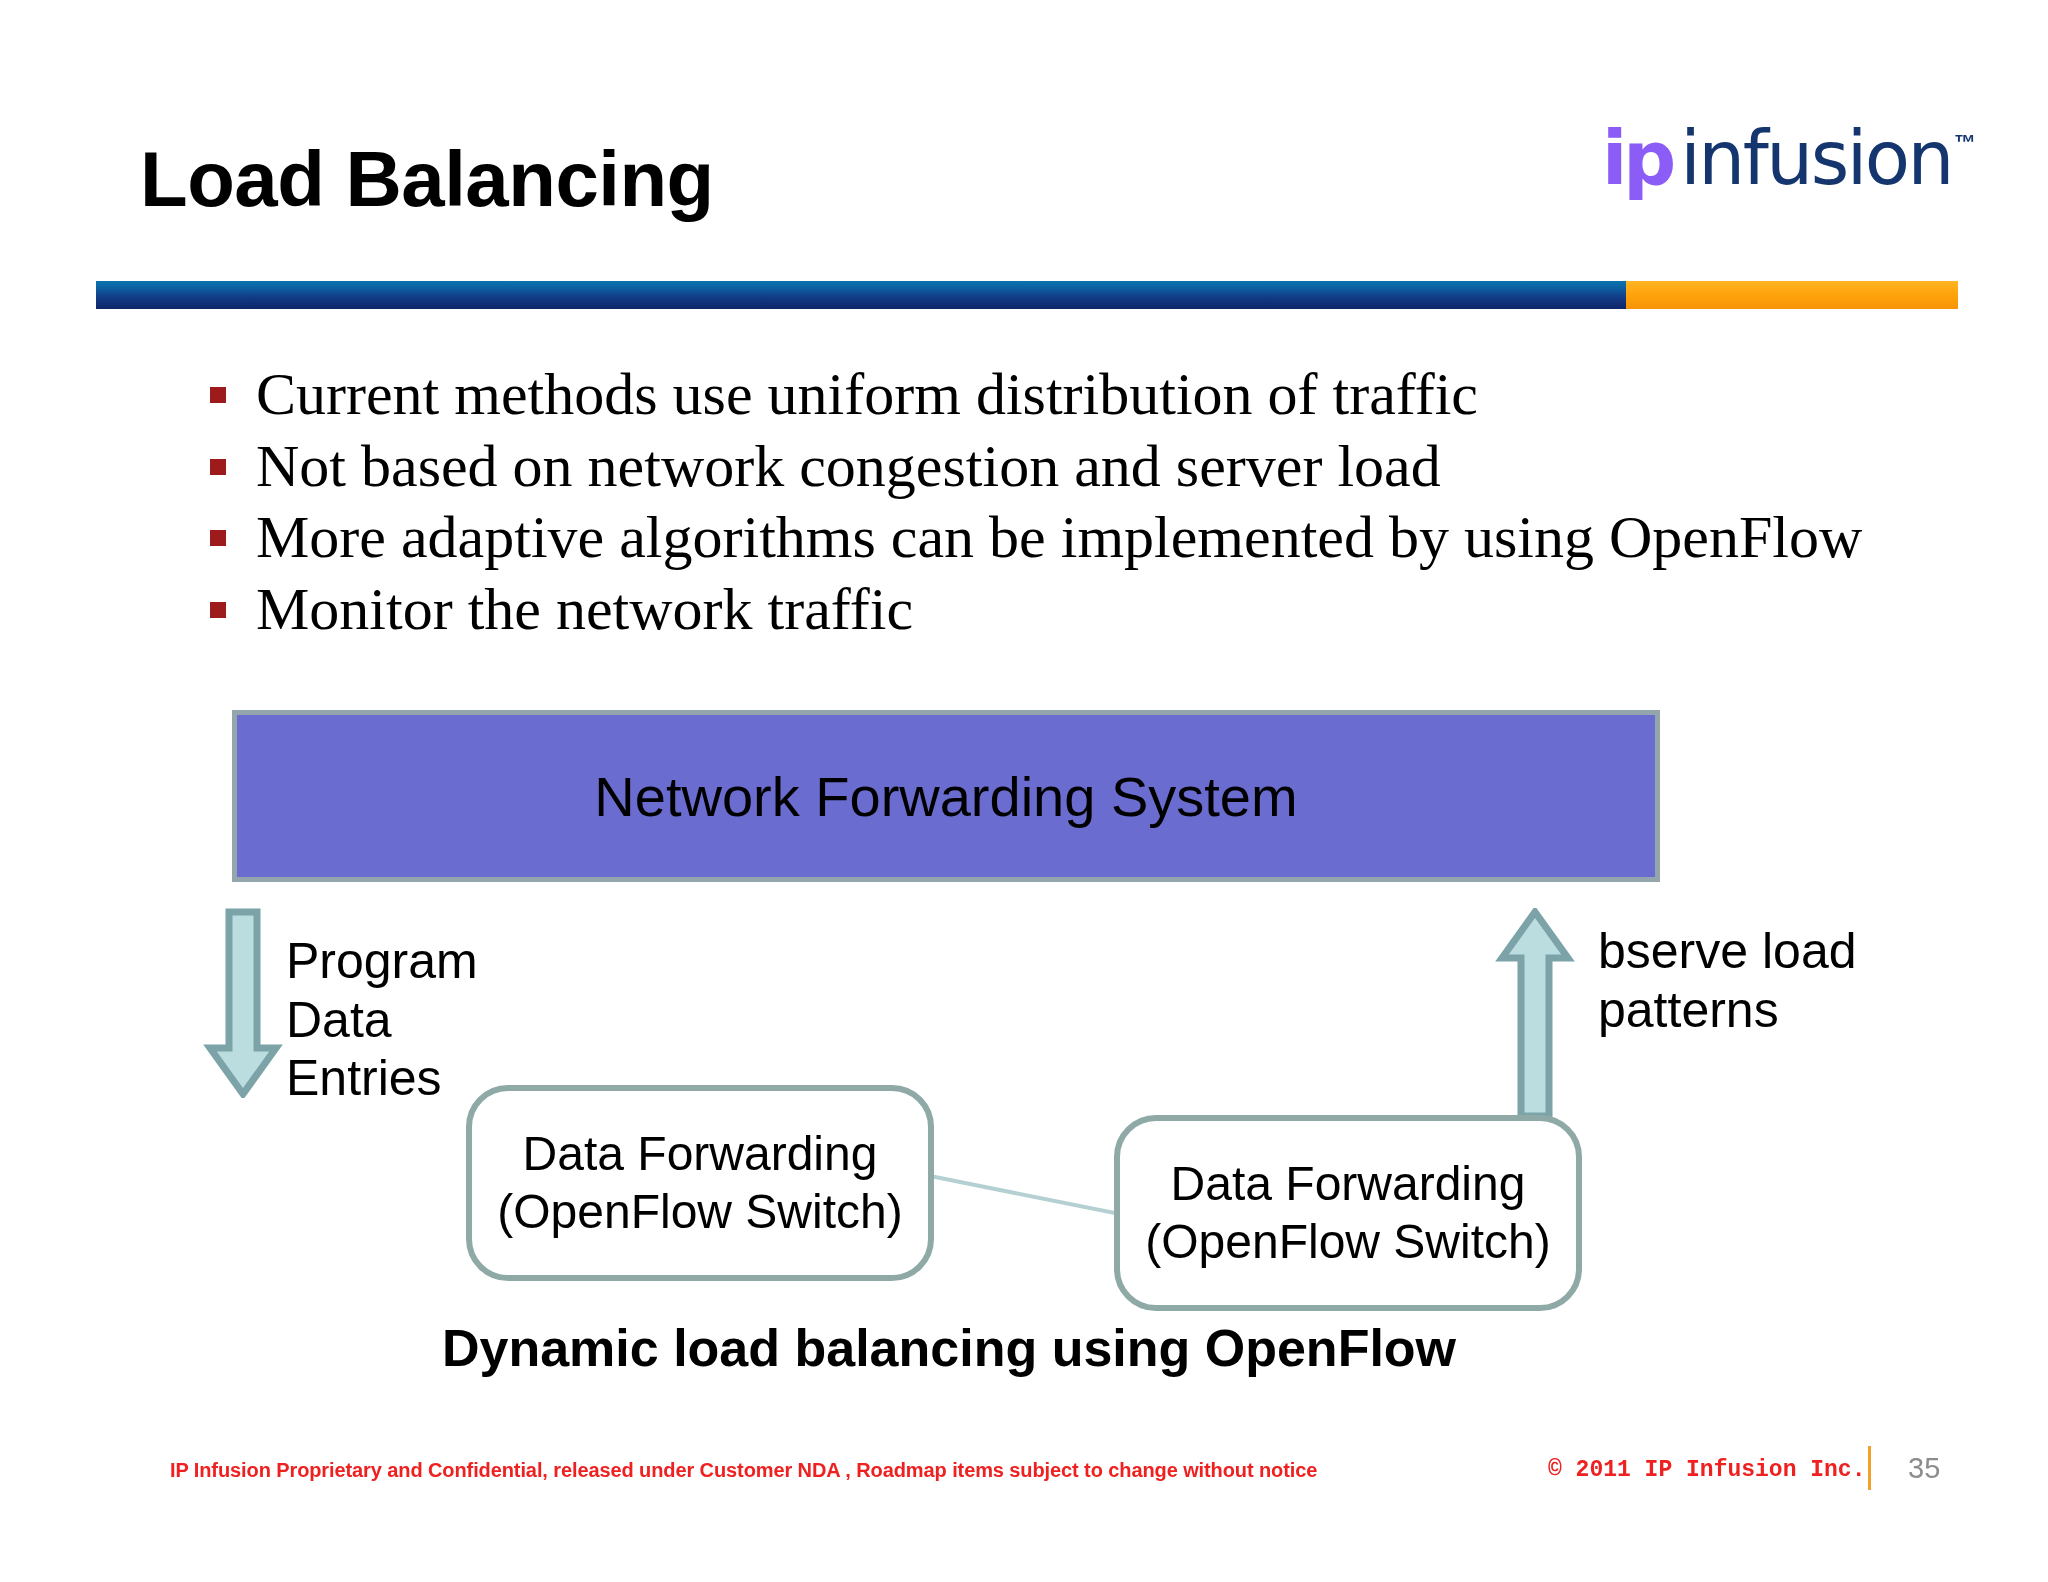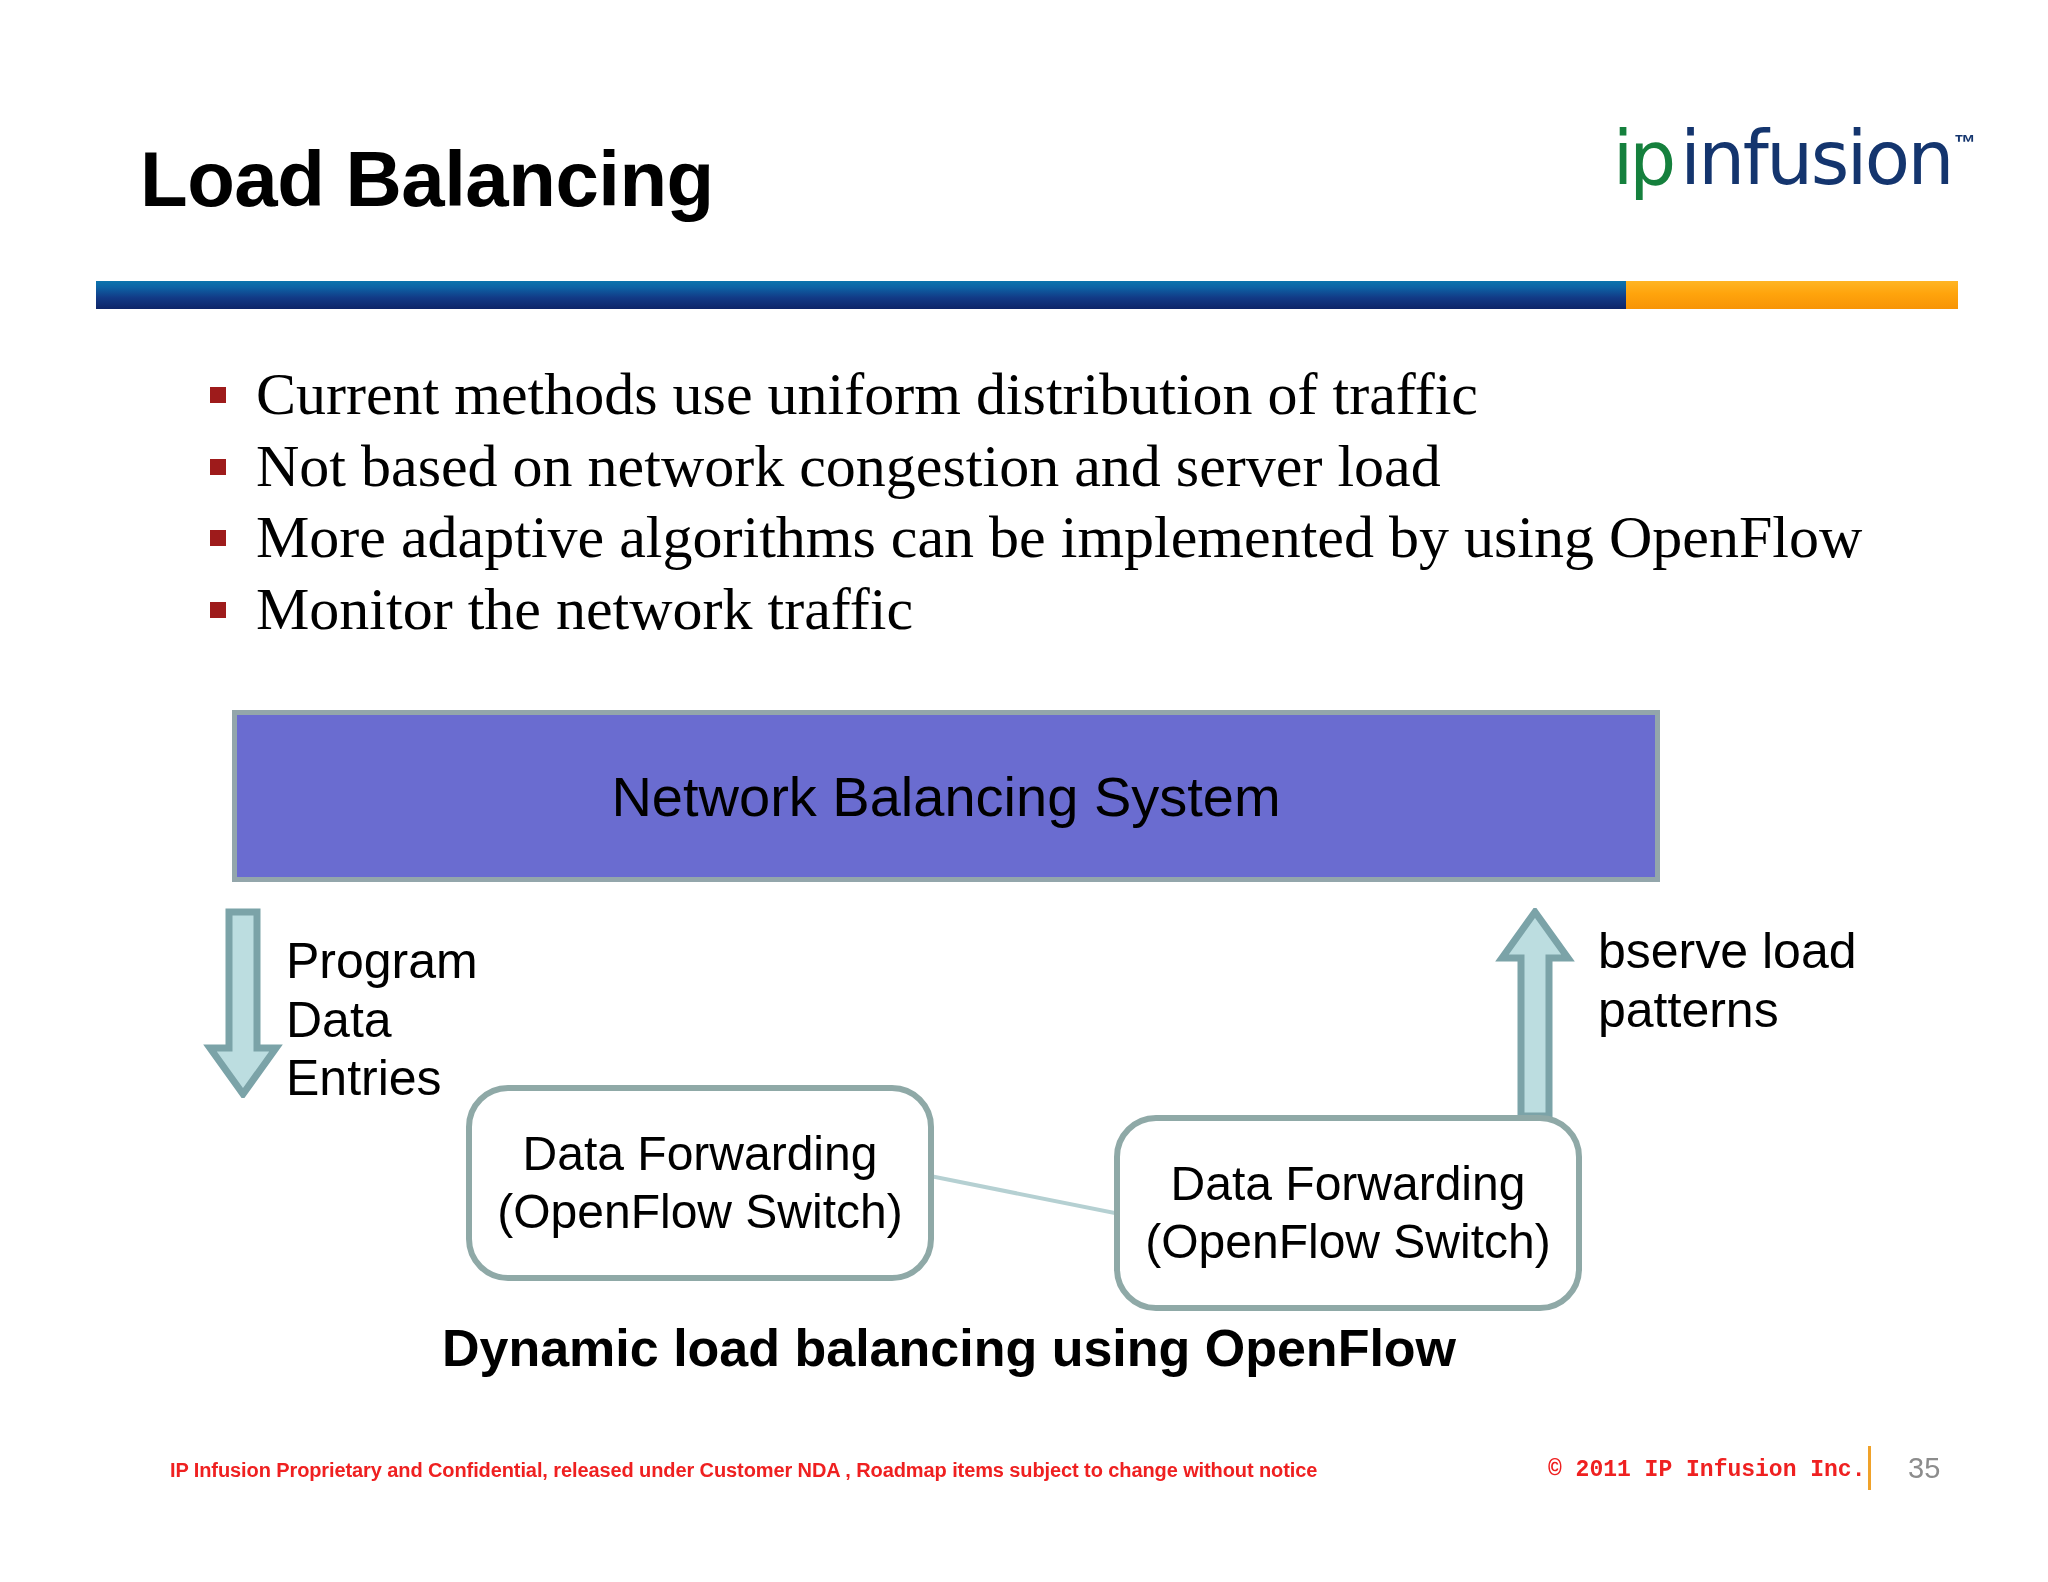--- a/index.html
+++ b/index.html
@@ -36,24 +36,24 @@
   .logo {
     position: absolute;
     right: 72px;
     top: 124px;
     display: flex;
     align-items: flex-start;
     white-space: nowrap;
   }
   .logo-ip {
     font-family: "DejaVu Sans", sans-serif;
-    font-weight: normal;
+    font-weight: bold;
     font-size: 74px;
     line-height: 0.92;
-    color: #15803d;
+    color: #8b5cf6;
     letter-spacing: -4px;
   }
   .logo-word {
     font-family: "DejaVu Sans", sans-serif;
     font-weight: normal;
     font-size: 74px;
     line-height: 0.92;
     color: #14356e;
     letter-spacing: -2.5px;
     margin-left: 8px;
@@ -303,21 +303,21 @@
       <span class="bullet-marker"></span>
       <span class="bullet-text">More adaptive algorithms can be implemented by using OpenFlow</span>
     </div>
     <div class="bullet-row">
       <span class="bullet-marker"></span>
       <span class="bullet-text">Monitor the network traffic</span>
     </div>
   </div>
 
   <div class="nos-box">
-    <span class="nos-label">Network Balancing System</span>
+    <span class="nos-label">Network Forwarding System</span>
   </div>
 
   <svg class="arrow-down" viewBox="0 0 82 190">
     <polygon points="27,4 55,4 55,140 74,140 41,186 8,140 27,140" fill="#bcdde0" stroke="#7ba3a8" stroke-width="7" stroke-linejoin="miter"></polygon>
   </svg>
 
   <div class="label-program">
     <div>Program</div>
     <div>Data</div>
     <div>Entries</div>

